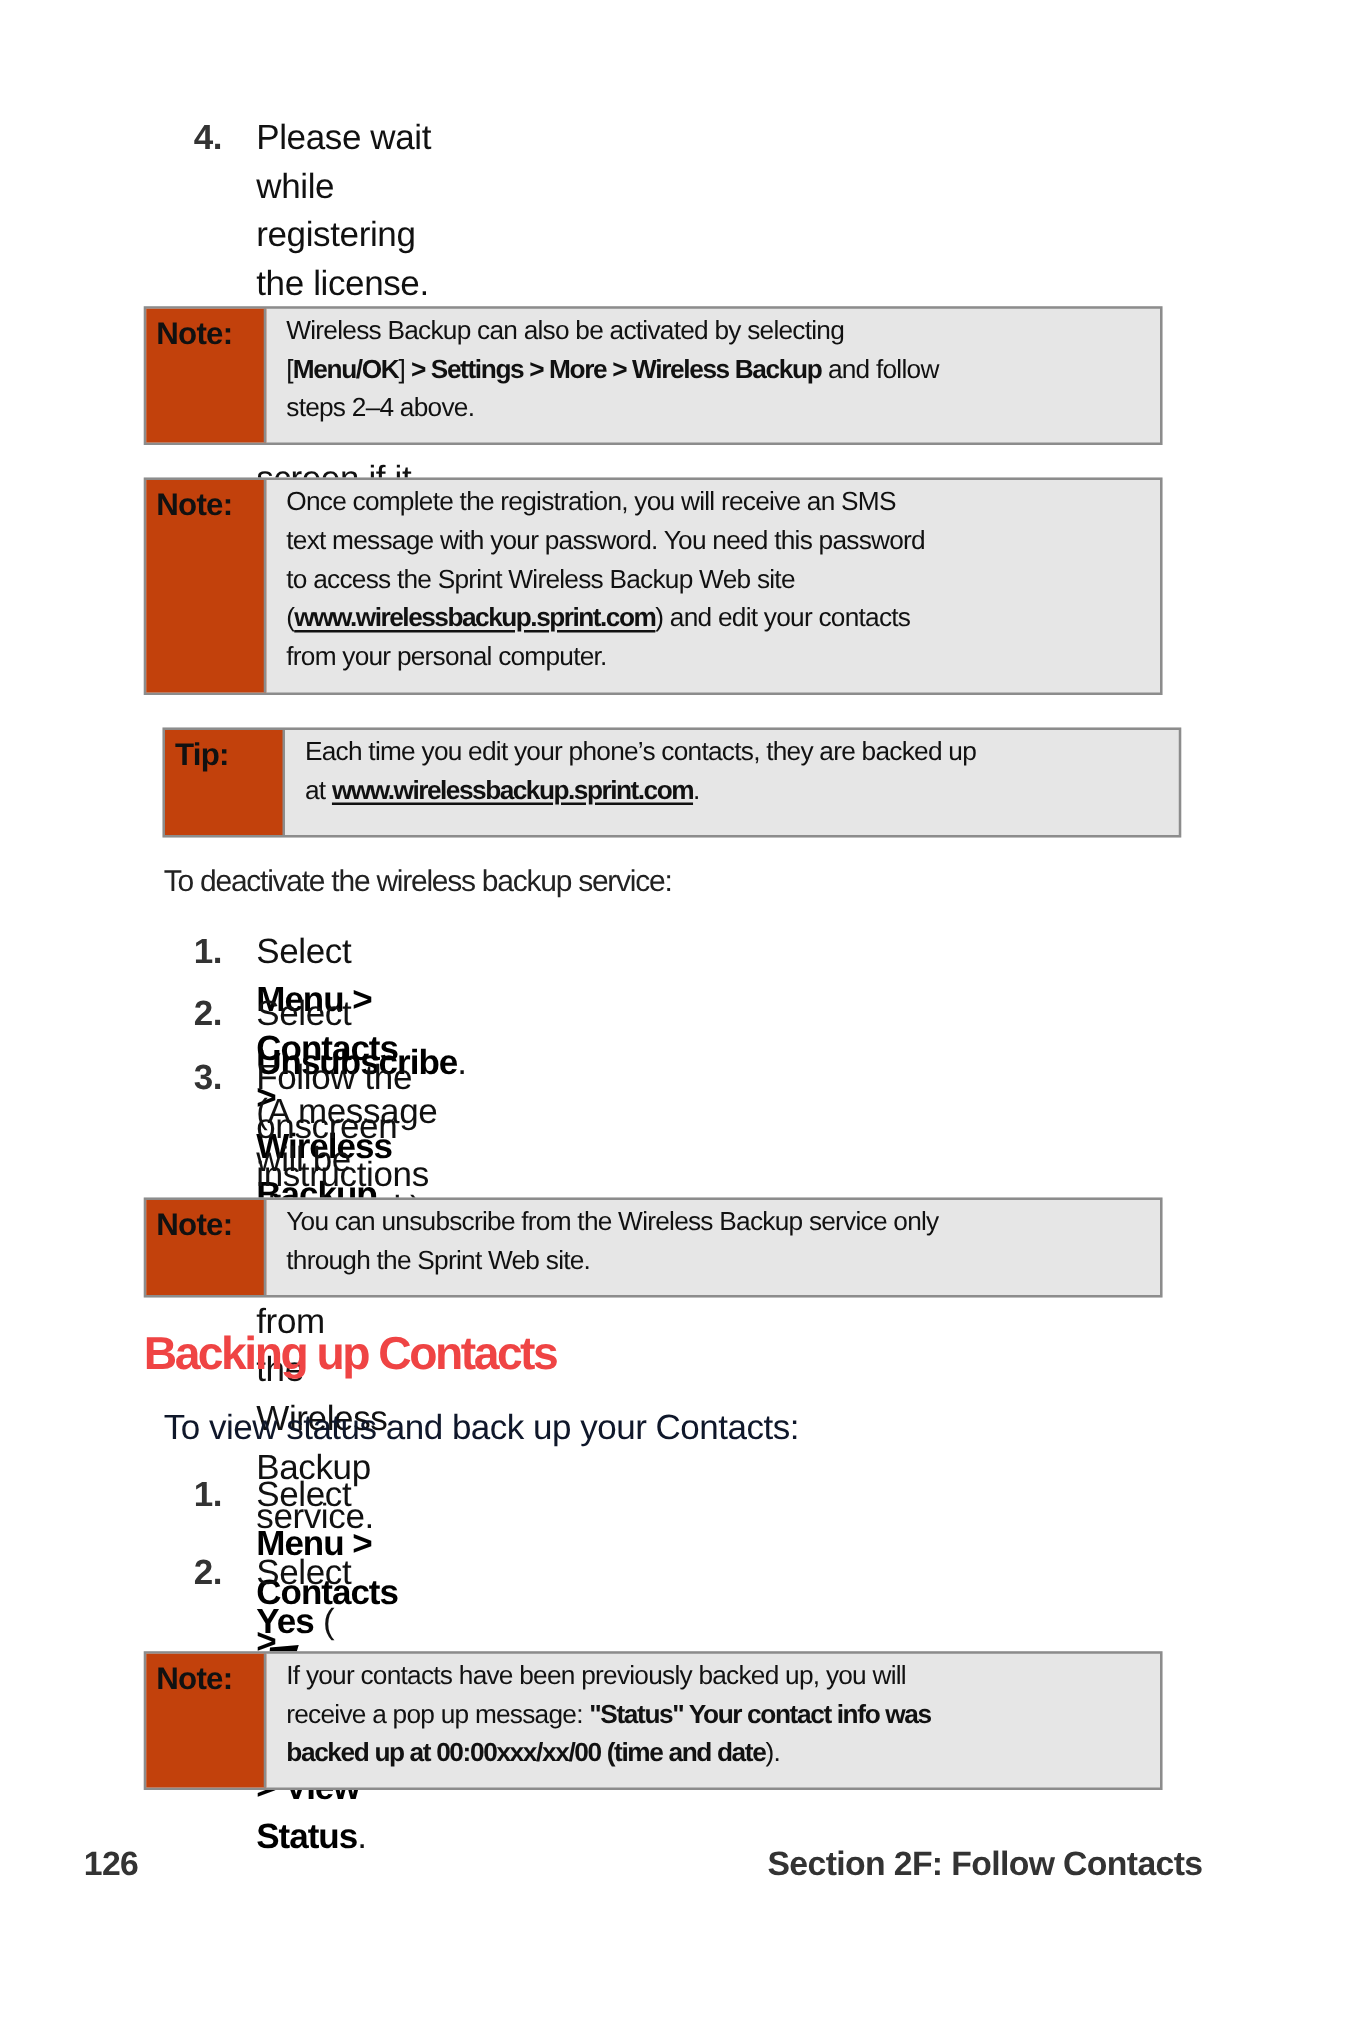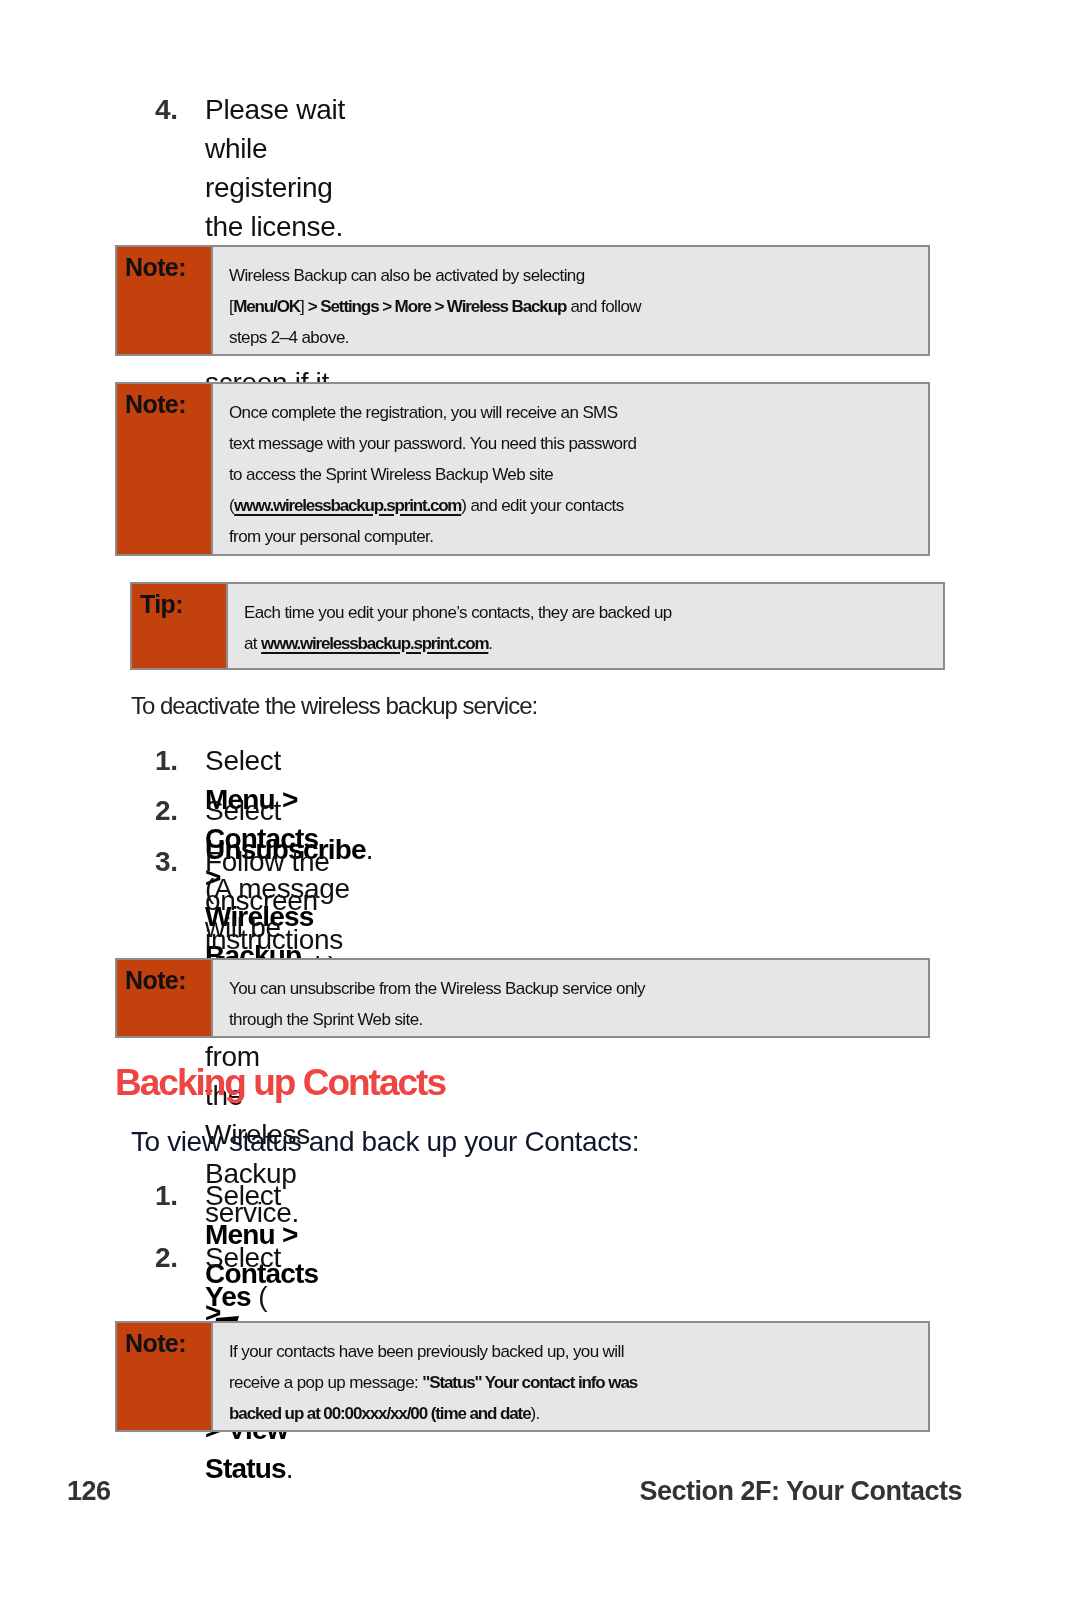--- a/index.html
+++ b/index.html
@@ -6,21 +6,21 @@
   body { width:1080px; height:1620px; position:relative; overflow:hidden;
          font-family:"Liberation Sans", sans-serif; color:#111; }
   .step { position:absolute; left:155px; font-size:28px; line-height:39px; letter-spacing:-0.3px; }
   .step .num { position:absolute; left:0; top:0; font-weight:bold; color:#333; width:45px; }
   .step .txt { position:absolute; left:50px; top:0; }
   .step b { font-weight:bold; color:#000; letter-spacing:-0.8px; }
   .box { position:absolute; left:115px; width:815px; background:#e6e6e6;
          border:2px solid #8c8c8c; box-sizing:border-box; display:flex; }
   .box .tag { width:96px; background:#c2410c; border-right:2px solid #8c8c8c;
               font-weight:bold; font-size:25px; letter-spacing:-0.6px; padding:6px 0 0 8px; box-sizing:border-box; }
-  .box .body { flex:1; padding:13px 14px 6px 16px; font-size:17px; line-height:31px; letter-spacing:-0.6px; color:#111; }
+  .box .body { flex:1; padding:2px 14px 6px 16px; font-size:21px; line-height:31px; letter-spacing:-0.6px; color:#111; }
   .box .body b { letter-spacing:-1.1px; }
   .box .body u { font-weight:bold; letter-spacing:-1.2px; text-decoration-thickness:2px; text-underline-offset:3px; }
   .subhead { position:absolute; left:131px; top:692px; font-size:24px; font-weight:normal; letter-spacing:-1px; color:#222; }
   .h2 { position:absolute; left:115px; top:1062px; font-size:37px; font-weight:bold; letter-spacing:-2px; color:#ef4444; }
   .intro { position:absolute; left:131px; top:1126px; font-size:28px; letter-spacing:-0.4px; color:#0f172a; }
   .footer { position:absolute; top:1476px; font-size:27px; font-weight:bold; color:#333; letter-spacing:-0.5px; }
   .key-icon { display:inline-block; vertical-align:middle; width:34px; height:40px; margin:-8px 2px 0 2px; }
 </style>
 </head>
 <body>
@@ -108,13 +108,13 @@
 <div class="box" style="top:1321px;height:111px;">
   <div class="tag">Note:</div>
   <div class="body">
     <div>If your contacts have been previously backed up, you will</div>
     <div><span>receive a pop up message: </span><b>"Status"  Your contact info was</b></div>
     <div><b>backed up at 00:00xxx/xx/00 (time and date</b><span>).</span></div>
   </div>
 </div>
 
 <div class="footer" style="left:67px;">126</div>
-<div class="footer" style="right:118px;">Section 2F: Your Contacts</div>
+<div class="footer" style="right:118px;">Section 2F: Follow Contacts</div>
 
 </body></html>

